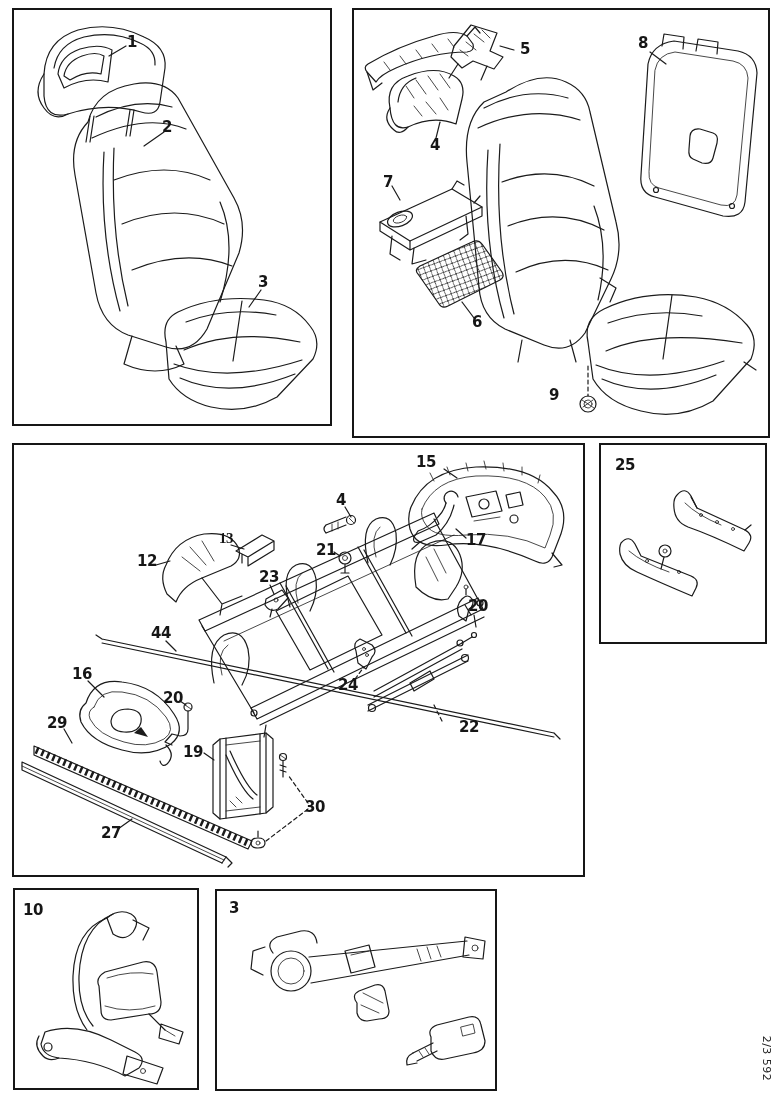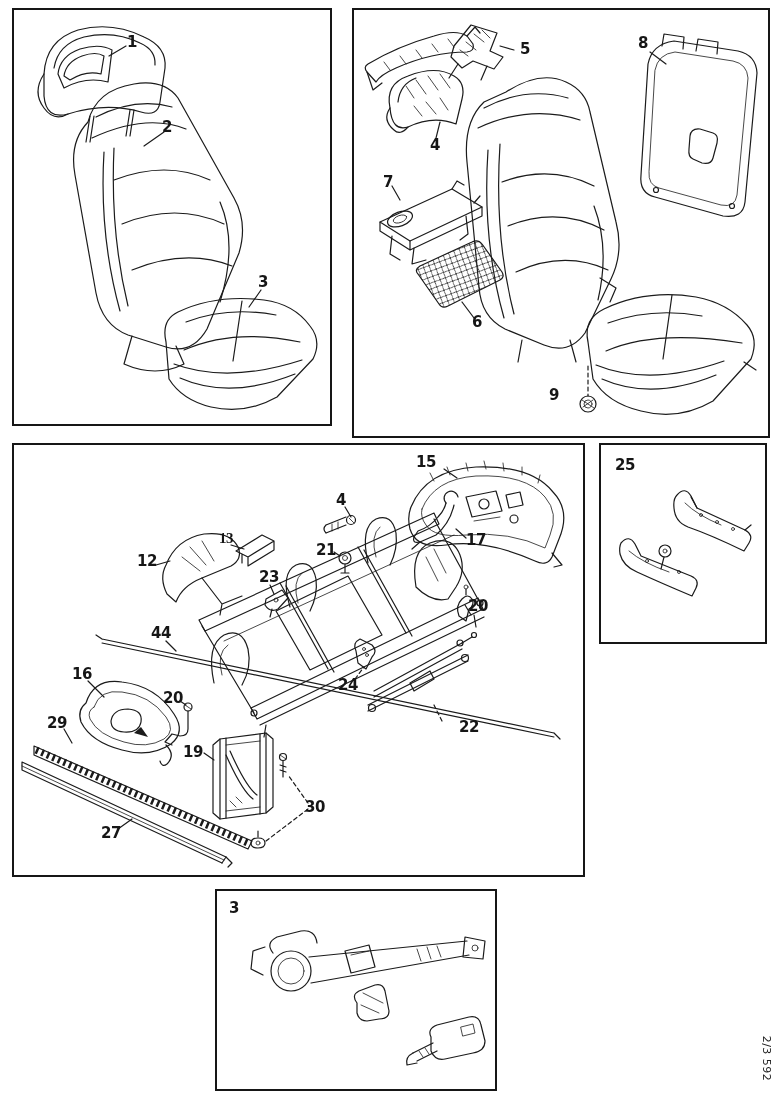--- a/index.html
+++ b/index.html
@@ -334,20 +334,44 @@
           <circle class="ink-thin" cx="64" cy="106" r="2"></circle>
         <path d="M63,112 L60,124"></path>
         <circle class="ink-thin" cx="46" cy="116" r="1.5"></circle>
           <circle class="ink-thin" cx="78" cy="127" r="1.5"></circle>
       </g>
     </svg>
     <span class="callout" style="left:12px;top:11px;">25</span>
   </div>
 
 
+  <div class="panel" style="left:13px;top:888px;width:186px;height:202px;">
+    <svg viewBox="0 0 182 198" width="182" height="198">
+      <g class="ink">
+        <path d="M92,28 Q60,40 58,86 Q57,120 72,140"></path>
+        <path d="M98,24 Q66,38 64,86 Q63,118 78,136"></path>
+        <path d="M92,28 Q104,18 116,24 Q126,30 118,42 Q110,52 98,44 Z"></path>
+        <path d="M118,30 L134,38 L128,50"></path>
+      </g>
+      <g class="ink">
+        <path d="M84,96 Q80,88 90,82 L128,72 Q140,70 142,82 L146,112 Q146,124 134,124 L96,130 Q86,130 86,120 Z"></path>
+        <path class="ink-thin" d="M92,88 Q116,80 138,84 M90,116 Q114,124 140,116"></path>
+        <path d="M134,124 L150,140 M146,134 L168,142 L164,154 L144,148 Z"></path>
+        <path class="ink-thin" d="M150,140 L160,146"></path>
+      </g>
+      <g class="ink">
+        <path d="M30,142 Q60,132 96,150 L120,162 Q132,168 124,178 L110,186 Q80,170 44,168 Q28,166 26,154 Z"></path>
+        <path d="M24,146 Q18,156 28,166 Q34,172 44,168"></path>
+        <circle cx="33" cy="157" r="4"></circle>
+        <path d="M112,166 L148,178 L142,194 L108,184 Z"></path>
+        <circle class="ink-thin" cx="128" cy="181" r="2.5"></circle>
+      </g>
+    </svg>
+    <span class="callout" style="left:6px;top:11px;">10</span>
+  </div>
 
   <div class="panel" style="left:215px;top:889px;width:282px;height:202px;">
     <svg viewBox="0 0 278 198" width="278" height="198">
       <g class="ink">
         <circle cx="74" cy="80" r="20"></circle>
           <circle class="ink-thin" cx="74" cy="80" r="13"></circle>
         <path d="M56,62 Q48,52 60,46 L84,40 Q98,38 100,52"></path>
         <path d="M48,56 L36,60 L34,78 L46,84"></path>
         <path d="M92,66 L250,50 M94,92 L252,64"></path>
         <path d="M248,46 L268,50 L266,68 L246,66 Z"></path>

